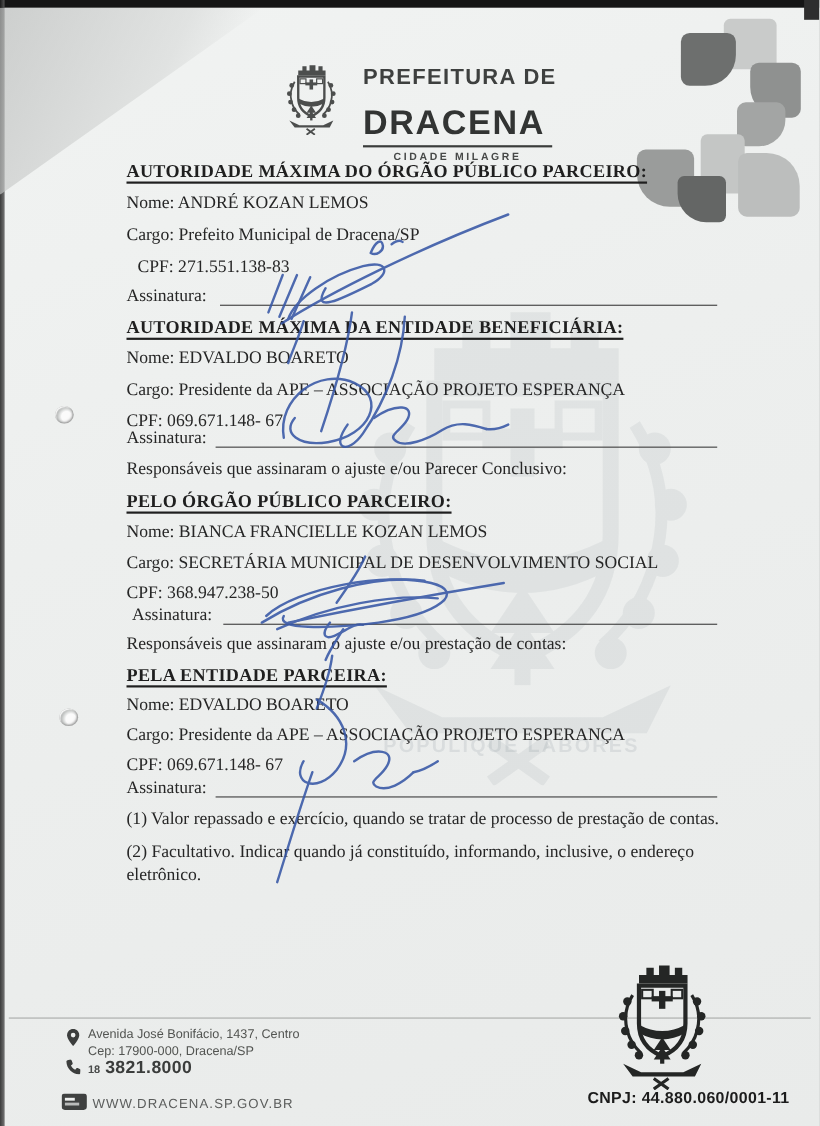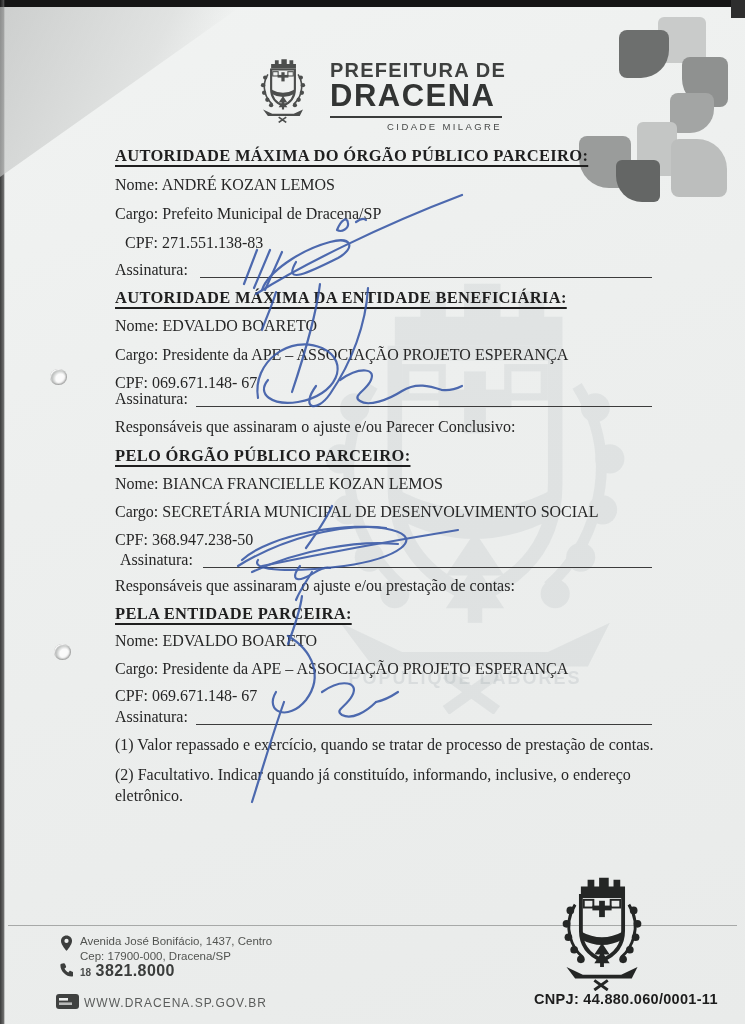--- a/index.html
+++ b/index.html
@@ -10,23 +10,23 @@
   .edge-left{position:absolute;left:0;top:0;width:5px;height:1024px;background:linear-gradient(90deg,#1c1c1c,#555 70%,transparent);opacity:.85;}
   .wedge{position:absolute;left:0;top:7px;width:240px;height:170px;background:linear-gradient(115deg,#b9bbba,#d8dad9 55%,transparent 75%);clip-path:polygon(0 0,100% 0,0 100%);opacity:.65;}
   .corner-chip{position:absolute;right:0;top:0;width:14px;height:18px;background:#2e2e2e;}
   .hole{position:absolute;width:17px;height:16px;border-radius:50%;background:radial-gradient(circle at 62% 60%,#fbfbfb 0 32%,#d3d5d4 50%,#a5a7a6 72%,#c9cbca 85%,transparent 95%);box-shadow:-1px -1px 2px rgba(90,90,90,.55) inset,1px 1px 1px #fff inset;}
   
   .sq{position:absolute;}
   
   .crest{position:absolute;}
   .brand{position:absolute;left:330px;top:60px;width:200px;}
   .brand .l1{font-size:20px;font-weight:bold;color:#3e403f;letter-spacing:1.2px;line-height:1;}
-  .brand .l2{font-size:31px;font-weight:bold;color:#323433;letter-spacing:1.5px;line-height:1.05;}
+  .brand .l2{font-size:31px;font-weight:bold;color:#323433;letter-spacing:1.5px;line-height:1.05;margin-top:16px;}
   .brand .rule{width:172px;height:2.4px;background:#3a3c3b;margin-top:3px;}
-  .brand .l3{font-size:9.5px;font-weight:normal;color:#47494 8;color:#474948;letter-spacing:2.4px;text-align:right;width:172px;margin-top:3px;}
+  .brand .l3{font-size:9.5px;font-weight:bold;color:#47494 8;color:#474948;letter-spacing:2.4px;text-align:center;width:172px;margin-top:3px;}
   
   .doc-line{position:absolute;left:115px;font-family:"Liberation Serif",serif;font-size:16px;color:#262626;white-space:nowrap;}
   .doc-line.h{font-weight:bold;font-size:16.5px;letter-spacing:.3px;text-decoration:underline;text-decoration-thickness:1.6px;text-underline-offset:3.5px;color:#1f1f1f;}
   .doc-line.wrap{white-space:normal;width:578px;line-height:21px;}
   .sig-line{position:absolute;height:0;border-top:1.3px solid #3c3c3c;}
   
   .watermark{position:absolute;left:285px;top:262px;opacity:.075;}
   .wm-banner{position:absolute;left:300px;top:668px;width:330px;text-align:center;font-family:"Liberation Sans",sans-serif;font-weight:bold;font-size:18px;letter-spacing:2px;color:#5b6b78;opacity:.12;white-space:nowrap;}
   
   .ink{position:absolute;left:0;top:0;pointer-events:none;}

